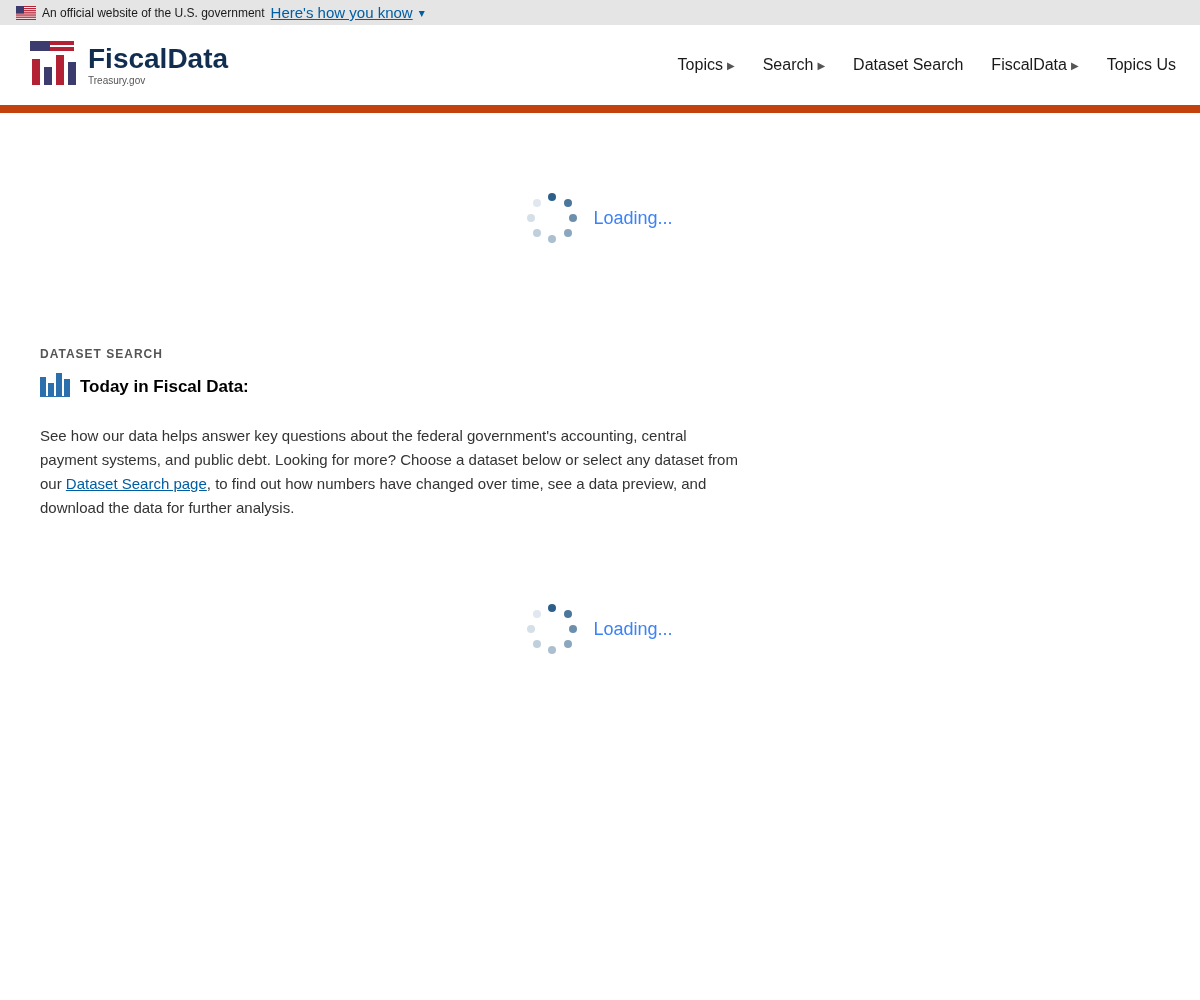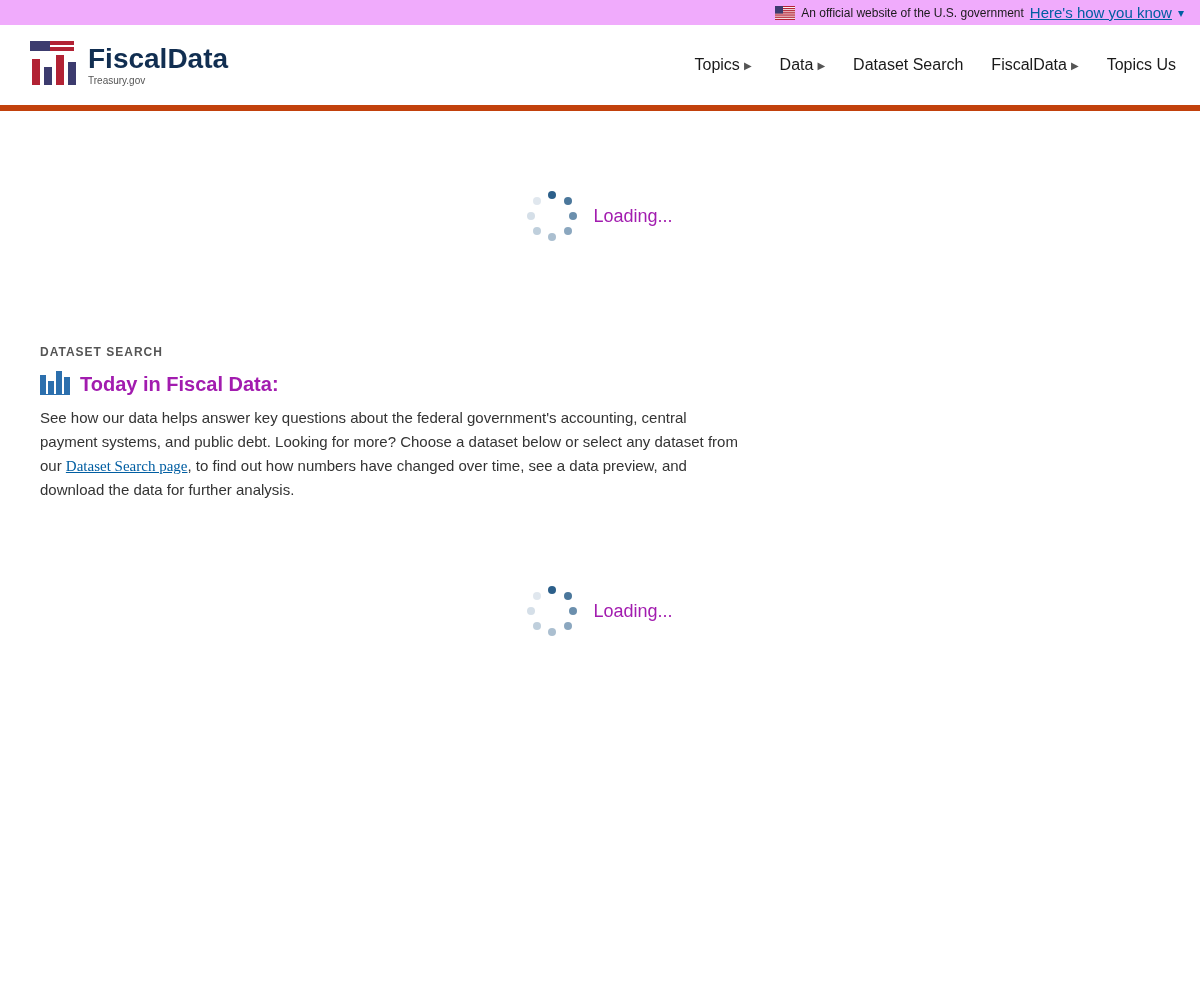--- a/index.html
+++ b/index.html
@@ -11,49 +11,48 @@
     body {
       font-family: Arial, sans-serif;
       background: #fff;
       color: #333;
       width: 1200px;
       min-height: 1000px;
     }
 
     
     .gov-banner {
-      background: #f0abfc;
+      background: #e5e5e5;
       padding: 4px 16px;
       font-size: 12px;
       display: flex;
       align-items: center;
       gap: 6px;
       color: #1a1a1a;
-      justify-content: flex-end;
     }
 
     .gov-banner .flag-icon {
       width: 20px;
       height: 14px;
       display: inline-block;
     }
 
     .gov-banner a {
       color: #005ea2;
       text-decoration: underline;
       font-size: 15px;
     }
 
     
     .header {
       display: flex;
       align-items: center;
       justify-content: space-between;
       padding: 12px 24px;
-      border-bottom: 6px solid #c2410c;
+      border-bottom: 8px solid #c2410c;
     }
 
     .logo-area {
       display: flex;
       align-items: center;
       gap: 8px;
     }
 
     .logo-text {
       display: flex;
@@ -123,63 +122,62 @@
     .spinner-dot {
       position: absolute;
       width: 8px;
       height: 8px;
       border-radius: 50%;
       background: #2c5f8a;
     }
 
     .loading-text {
       font-size: 18px;
-      color: #a21caf;
+      color: #3b82f6;
     }
 
     
     .dataset-section {
       padding: 24px 40px;
     }
 
     .dataset-label {
       font-size: 12px;
       font-weight: bold;
       color: #555;
       letter-spacing: 1px;
       text-transform: uppercase;
       margin-bottom: 8px;
     }
 
     .dataset-title {
       display: flex;
       align-items: center;
       gap: 10px;
-      font-size: 20px;
+      font-size: 17px;
       font-weight: bold;
-      color: #a21caf;
-      margin-bottom: 4px;
+      color: #000000;
+      margin-bottom: 20px;
     }
 
     .chart-icon {
       color: #2c6fad;
       font-size: 26px;
     }
 
     .dataset-description {
       font-size: 15px;
       color: #333;
       line-height: 1.6;
       max-width: 700px;
     }
 
     .dataset-description a {
       color: #005ea2;
       text-decoration: underline;
-      font-family: Liberation Serif, serif;
     }
 
     
     .loading-section-2 {
       display: flex;
       align-items: center;
       justify-content: center;
       padding: 60px 0;
       gap: 16px;
     }
@@ -247,21 +245,21 @@
       <span class="logo-sub">Treasury.gov</span>
     </div>
   </div>
 
   <nav>
     <a class="nav-item" href="#">
       <span>Topics</span>
       <span class="nav-arrow">▶</span>
     </a>
     <a class="nav-item" href="#">
-      <span>Data</span>
+      <span>Search</span>
       <span class="nav-arrow">▶</span>
     </a>
     <a class="nav-item" href="#">
       <span>Dataset Search</span>
     </a>
     <a class="nav-item" href="#">
       <span>FiscalData</span>
       <span class="nav-arrow">▶</span>
     </a>
     <a class="nav-item" href="#">

